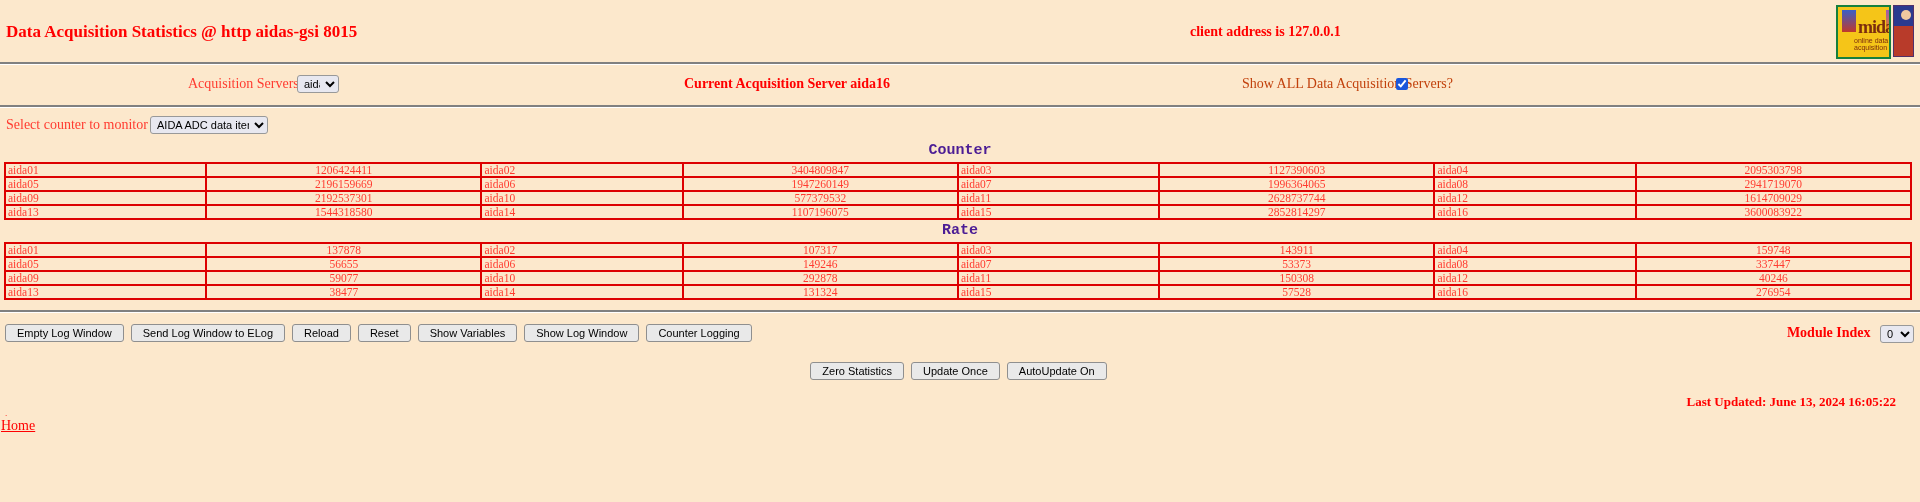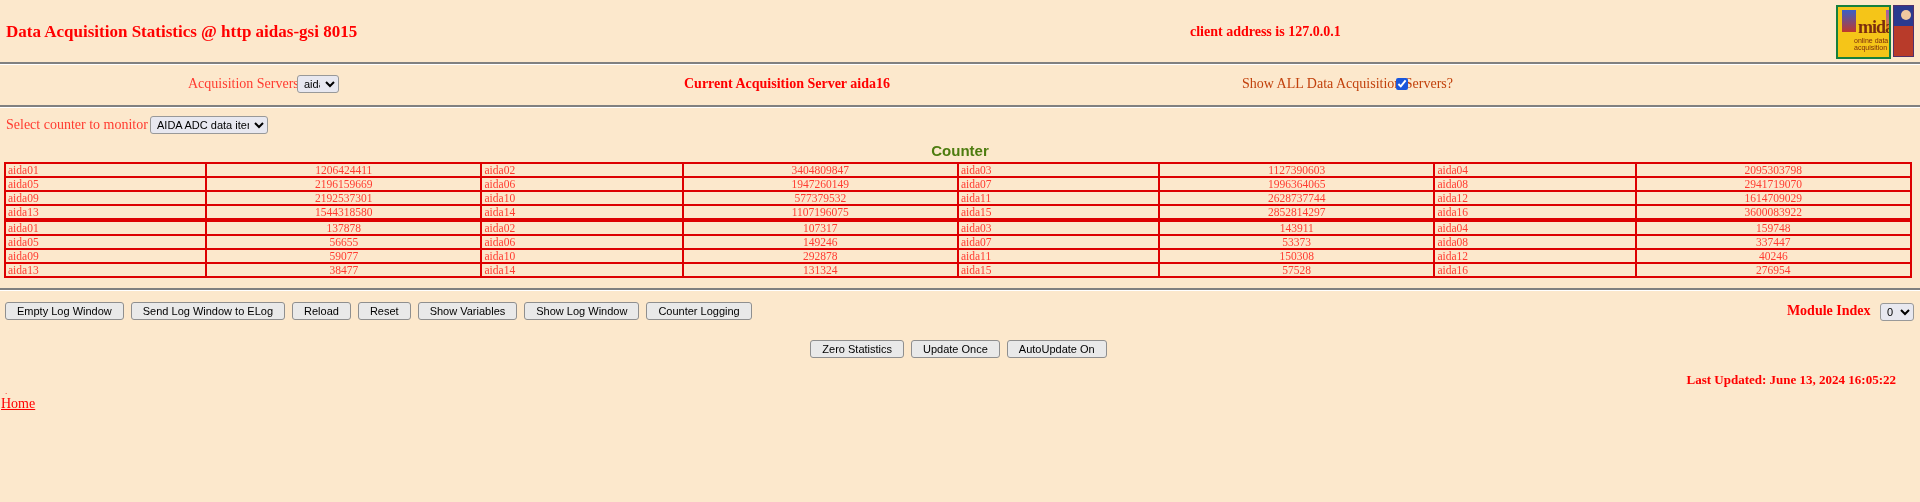--- a/index.html
+++ b/index.html
@@ -109,23 +109,23 @@
   select.small{width:42px;}
   select.wide{width:118px;}
   select.tiny{width:34px;}
 
   input[type=checkbox]{
     width:12px;height:12px;margin:0;vertical-align:middle;
     accent-color:#1a56db;
   }
 
   .section-title{
-    text-align:center;font-size:15px;font-weight:bold;color:#4d7c0f;
+    text-align:center;font-size:15px;font-weight:bold;color:#4c1d95;
     margin:0;padding:2px 0 3px 0;
-    font-family:Liberation Sans, sans-serif;
+    font-family:Liberation Mono, monospace;
   }
 
   table.stats{
     border-collapse:collapse;
     width:1908px;
     margin:0 4px;
     table-layout:fixed;
   }
   table.stats td{
     border:2px solid #DD0000;
@@ -277,20 +277,21 @@
         <td class="val">1107196075</td>
         <td class="name">aida15</td>
         <td class="val">2852814297</td>
         <td class="name">aida16</td>
         <td class="val">3600083922</td>
       </tr>
     </tbody>
   </table>
 
   
+  <div class="section-title">Rate</div>
   <table class="stats">
     <tbody>
       <tr>
         <td class="name">aida01</td>
         <td class="val">137878</td>
         <td class="name">aida02</td>
         <td class="val">107317</td>
         <td class="name">aida03</td>
         <td class="val">143911</td>
         <td class="name">aida04</td>

